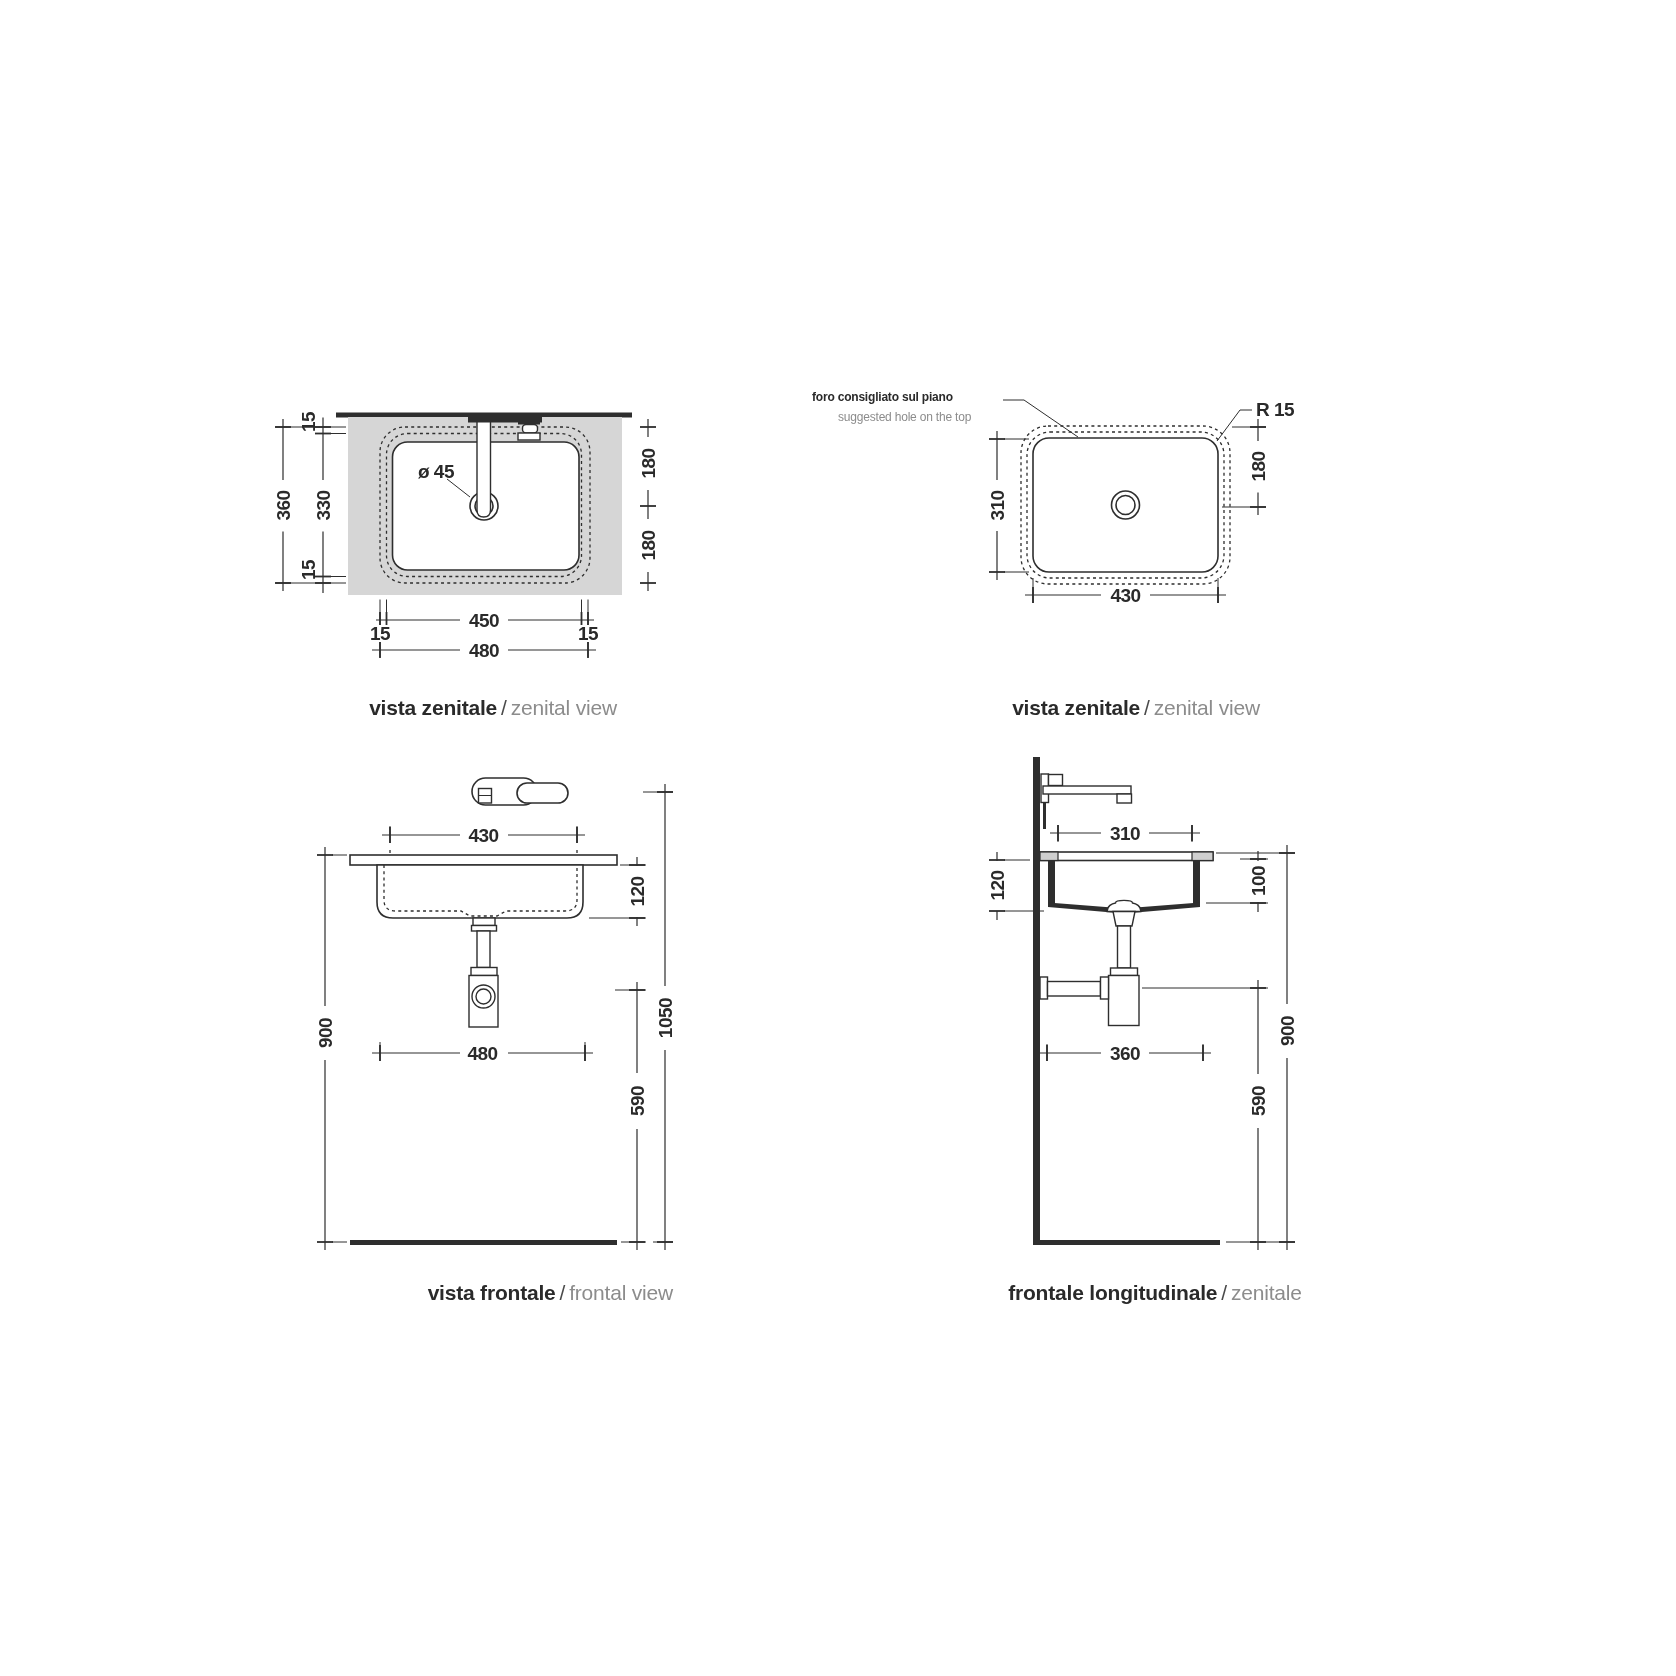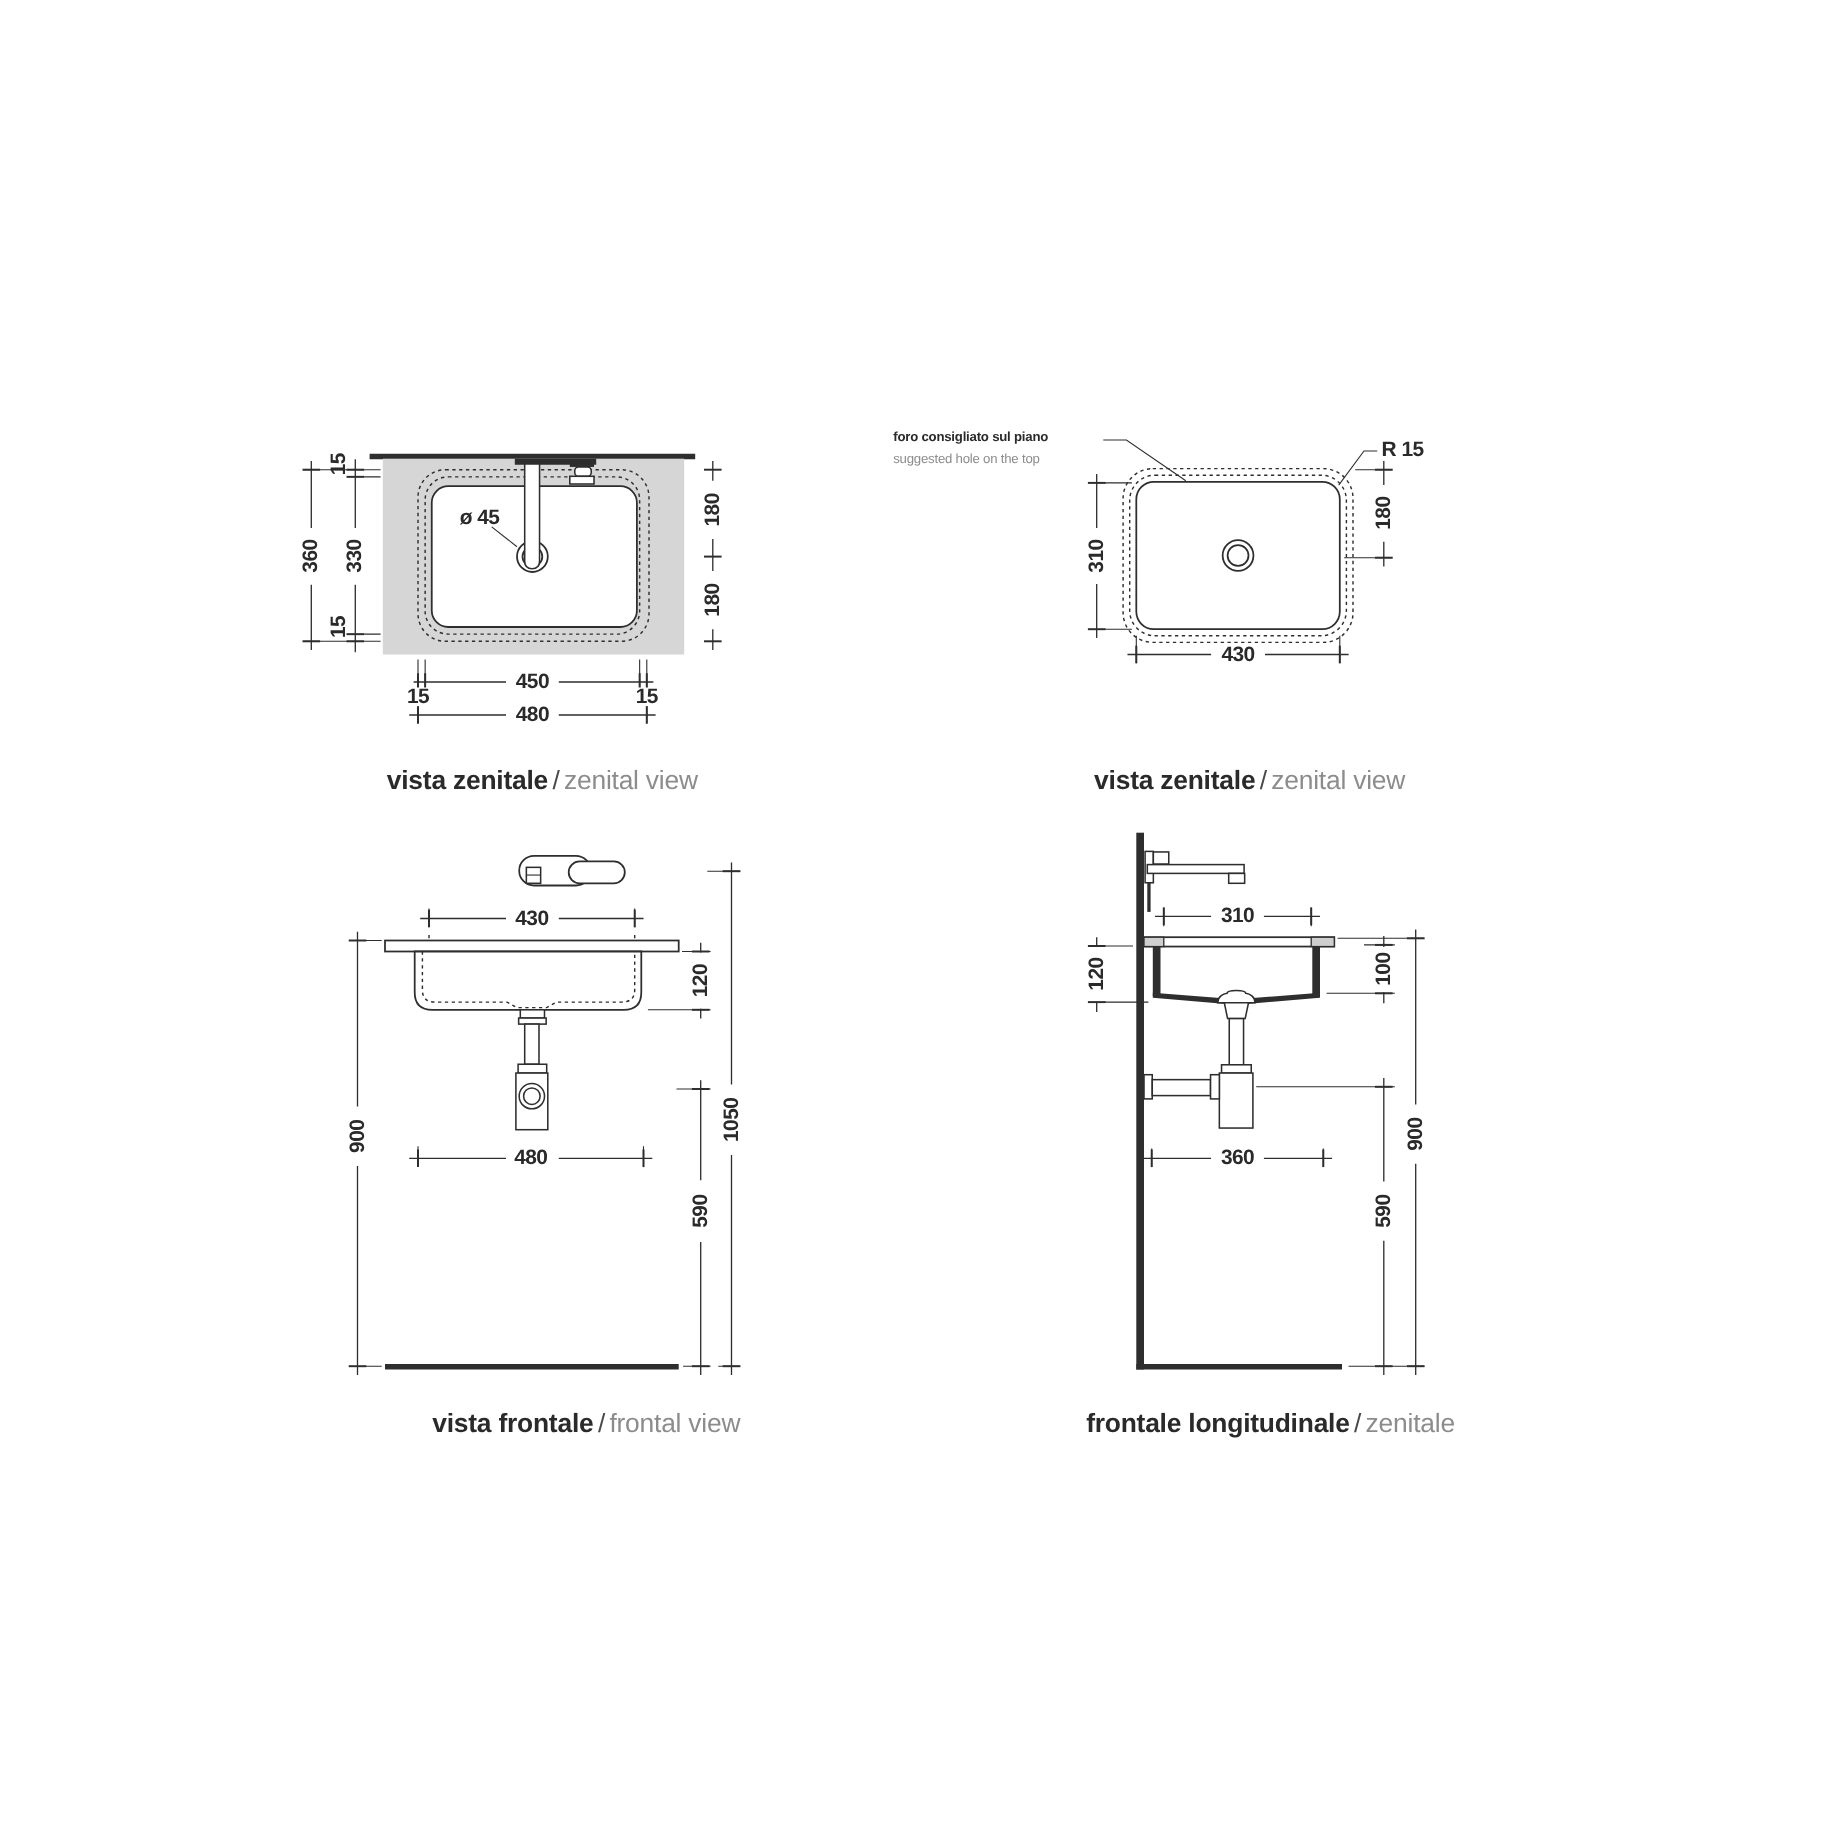--- a/index.html
+++ b/index.html
@@ -23,27 +23,27 @@
   .lnw2{fill:#fff;stroke:var(--line-color);stroke-width:1.4;}
   .dash{fill:none;stroke:var(--line-color);stroke-width:1.3;stroke-dasharray:3 3.2;}
   .dim{fill:none;stroke:var(--line-color);stroke-width:1.2;}
   .tick{stroke:var(--line-color);stroke-width:1.8;fill:none;}
   .ext{fill:none;stroke:var(--line-color);stroke-width:1;}
   .solid-fill{fill:var(--line-color);stroke:none;}
   .counter{fill:var(--counter-fill);stroke:none;}
   .cut{fill:var(--cut-fill);stroke:var(--line-color);stroke-width:1.2;}
   .dt{font-family:"Liberation Sans","DejaVu Sans",sans-serif;font-size:19px;font-weight:bold;
       fill:var(--text-color);text-anchor:middle;dominant-baseline:central;letter-spacing:-0.5px;}
-  .caption{position:absolute;text-align:center;font-size:24px;white-space:nowrap;
+  .caption{position:absolute;text-align:center;font-size:21px;white-space:nowrap;
            color:var(--secondary-text-color);letter-spacing:-0.2px;}
   .cap-b{color:var(--text-color);font-weight:bold;}
   .cap-sep{color:#4a4a4a;margin:0 4px;}
   .note{position:absolute;left:812px;top:387px;font-size:12px;line-height:20px;white-space:nowrap;letter-spacing:-0.2px;}
   .note-b{font-weight:bold;color:var(--text-color);}
-  .note-g{color:var(--secondary-text-color);}
+  .note-g{color:var(--secondary-text-color);margin-left:26px;}
 </style>
 </head>
 <body>
 
 <svg width="1676" height="1676" viewBox="0 0 1676 1676">
   <defs>
     <path id="tkh" d="M-8,0 H8"></path>
     <path id="tkv" d="M0,-8 V8"></path>
   </defs>
 

